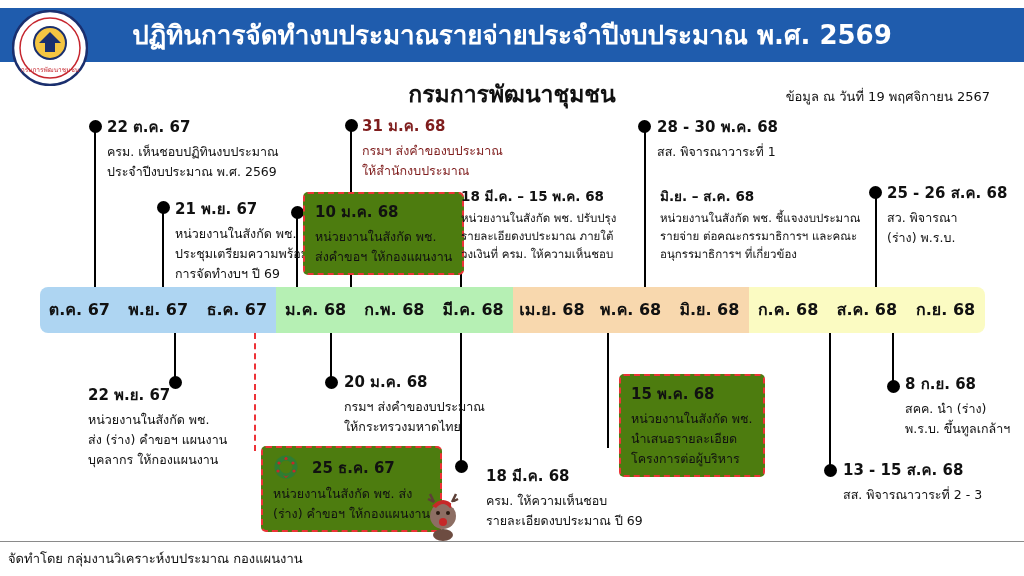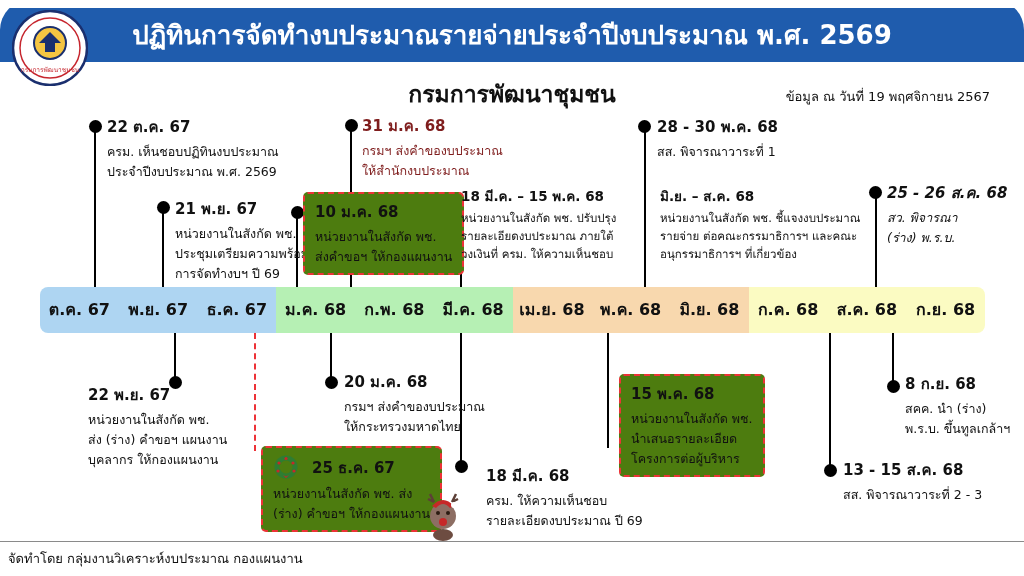--- a/index.html
+++ b/index.html
@@ -1,18 +1,18 @@
 <!DOCTYPE html>
 <html><head>
 <meta charset="utf-8">
 <style>
   html,body{margin:0;padding:0;}
   .canvas{
     position:relative;width:1024px;height:576px;background:#ffffff;overflow:hidden;
-    font-family:"DejaVu Sans","Liberation Sans",sans-serif;color:#111;border-radius:30px;
+    font-family:"DejaVu Sans","Liberation Sans",sans-serif;color:#111;
   }
   
   .header-bar{position:absolute;left:0;top:8px;width:1024px;height:54px;background:#1f5cad;}
   .header-title{position:absolute;left:90px;top:8px;width:844px;height:54px;line-height:54px;
     text-align:center;color:#ffffff;font-weight:bold;font-size:26px;white-space:nowrap;}
   .logo{position:absolute;left:12px;top:10px;width:76px;height:76px;z-index:5;}
   .subtitle{position:absolute;left:0;top:76px;width:1024px;text-align:center;
     font-size:23px;font-weight:bold;}
   .data-note{position:absolute;right:34px;top:86px;font-size:13px;}
   
@@ -136,21 +136,21 @@
   <div class="event" style="left:657px;top:115px;">
     <div class="evt-date">28 - 30 พ.ค. 68</div>
     <div class="evt-text">สส. พิจารณาวาระที่ 1</div>
   </div>
   <div class="event sm" style="left:660px;top:185px;">
     <div class="evt-date">มิ.ย. – ส.ค. 68</div>
     <div class="evt-text">หน่วยงานในสังกัด พช. ชี้แจงงบประมาณ
 รายจ่าย ต่อคณะกรรมาธิการฯ และคณะ
 อนุกรรมาธิการฯ ที่เกี่ยวข้อง</div>
   </div>
-  <div class="event" style="left:887px;top:181px;font-style:italic;">
+  <div class="event" style="left:887px;top:181px;">
     <div class="evt-date">25 - 26 ส.ค. 68</div>
     <div class="evt-text">สว. พิจารณา
 (ร่าง) พ.ร.บ.</div>
   </div>
 
   <div class="event" style="left:88px;top:383px;">
     <div class="evt-date">22 พ.ย. 67</div>
     <div class="evt-text">หน่วยงานในสังกัด พช.
 ส่ง (ร่าง) คำขอฯ แผนงาน
 บุคลากร ให้กองแผนงาน</div>

